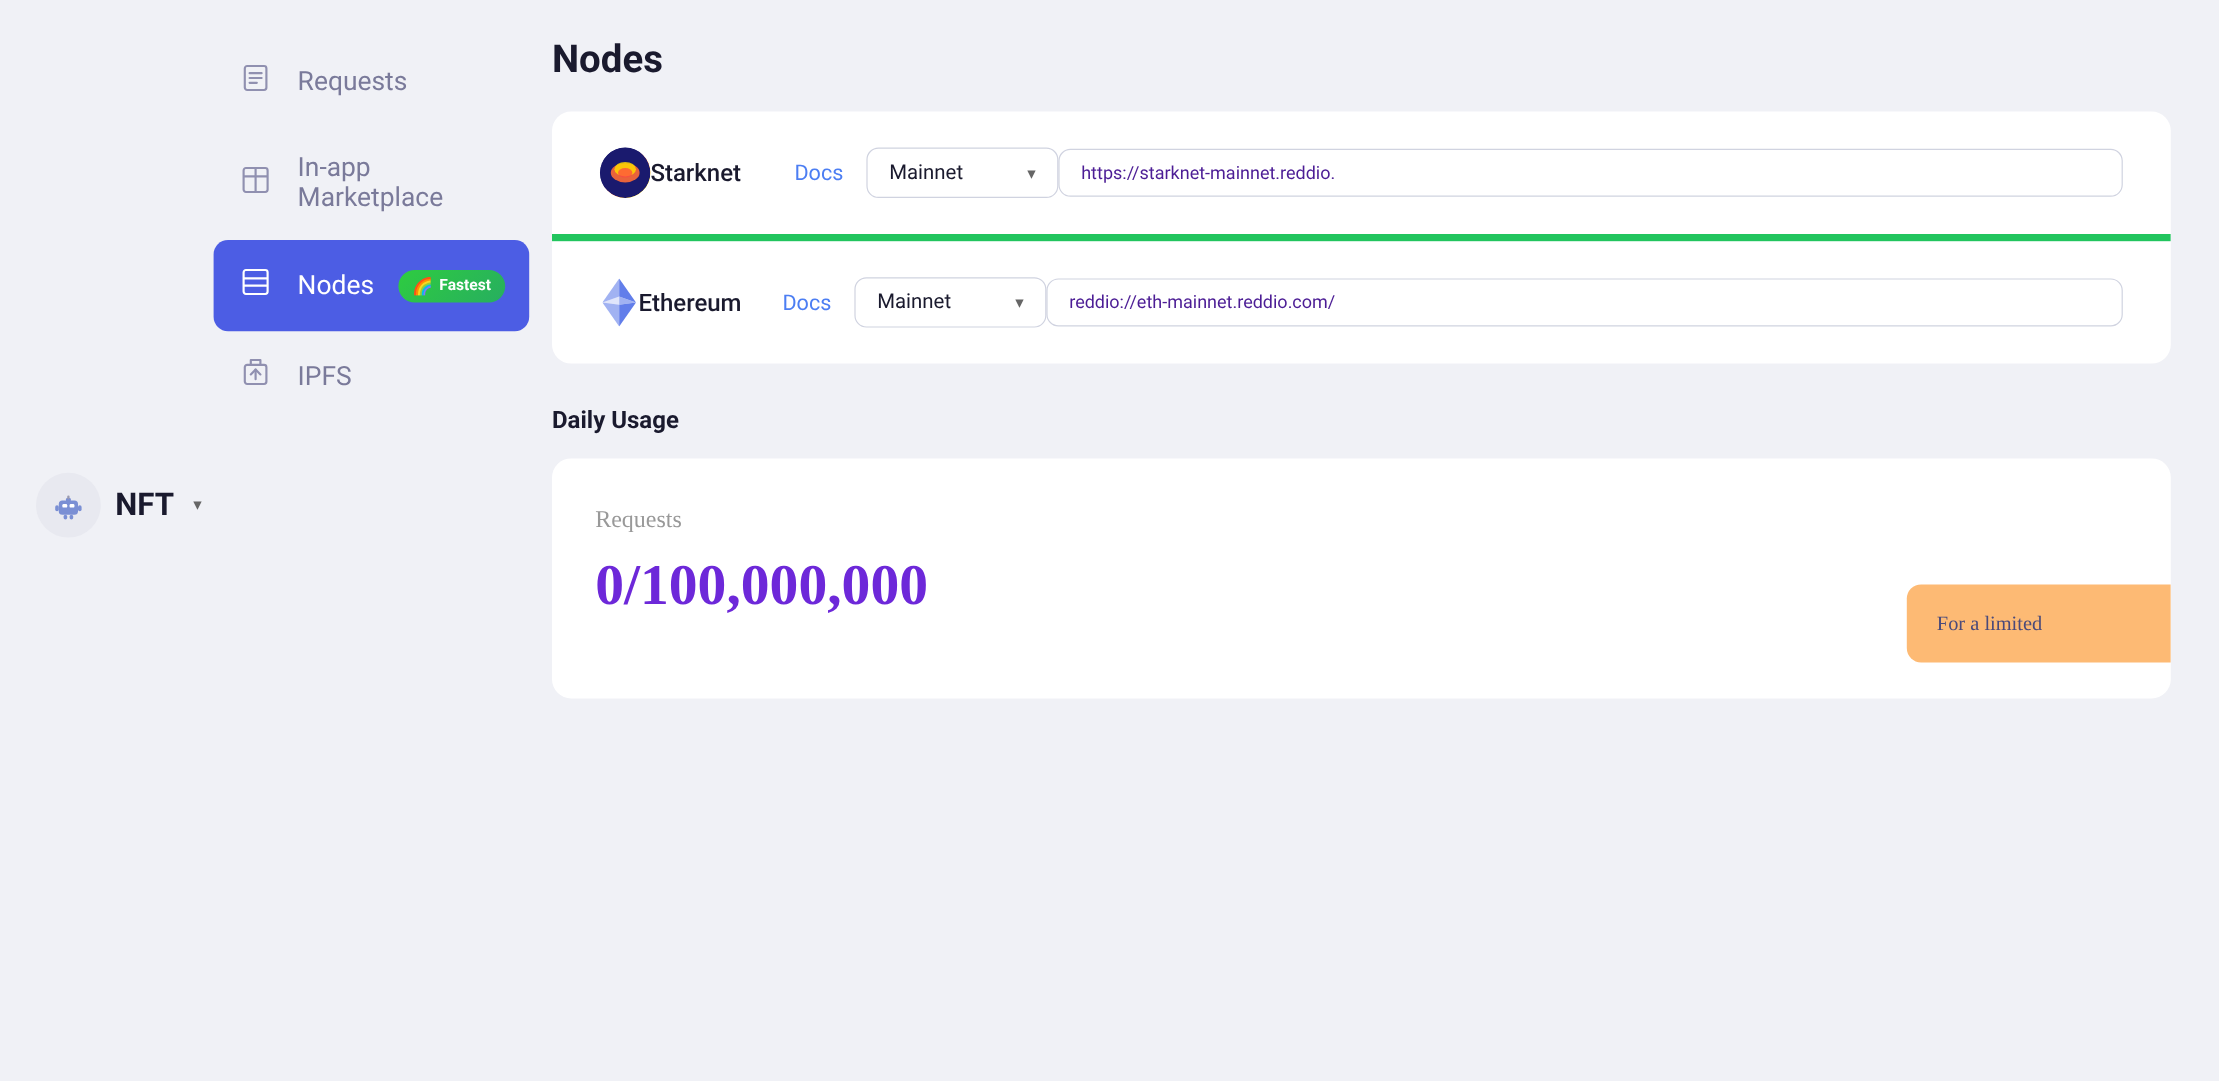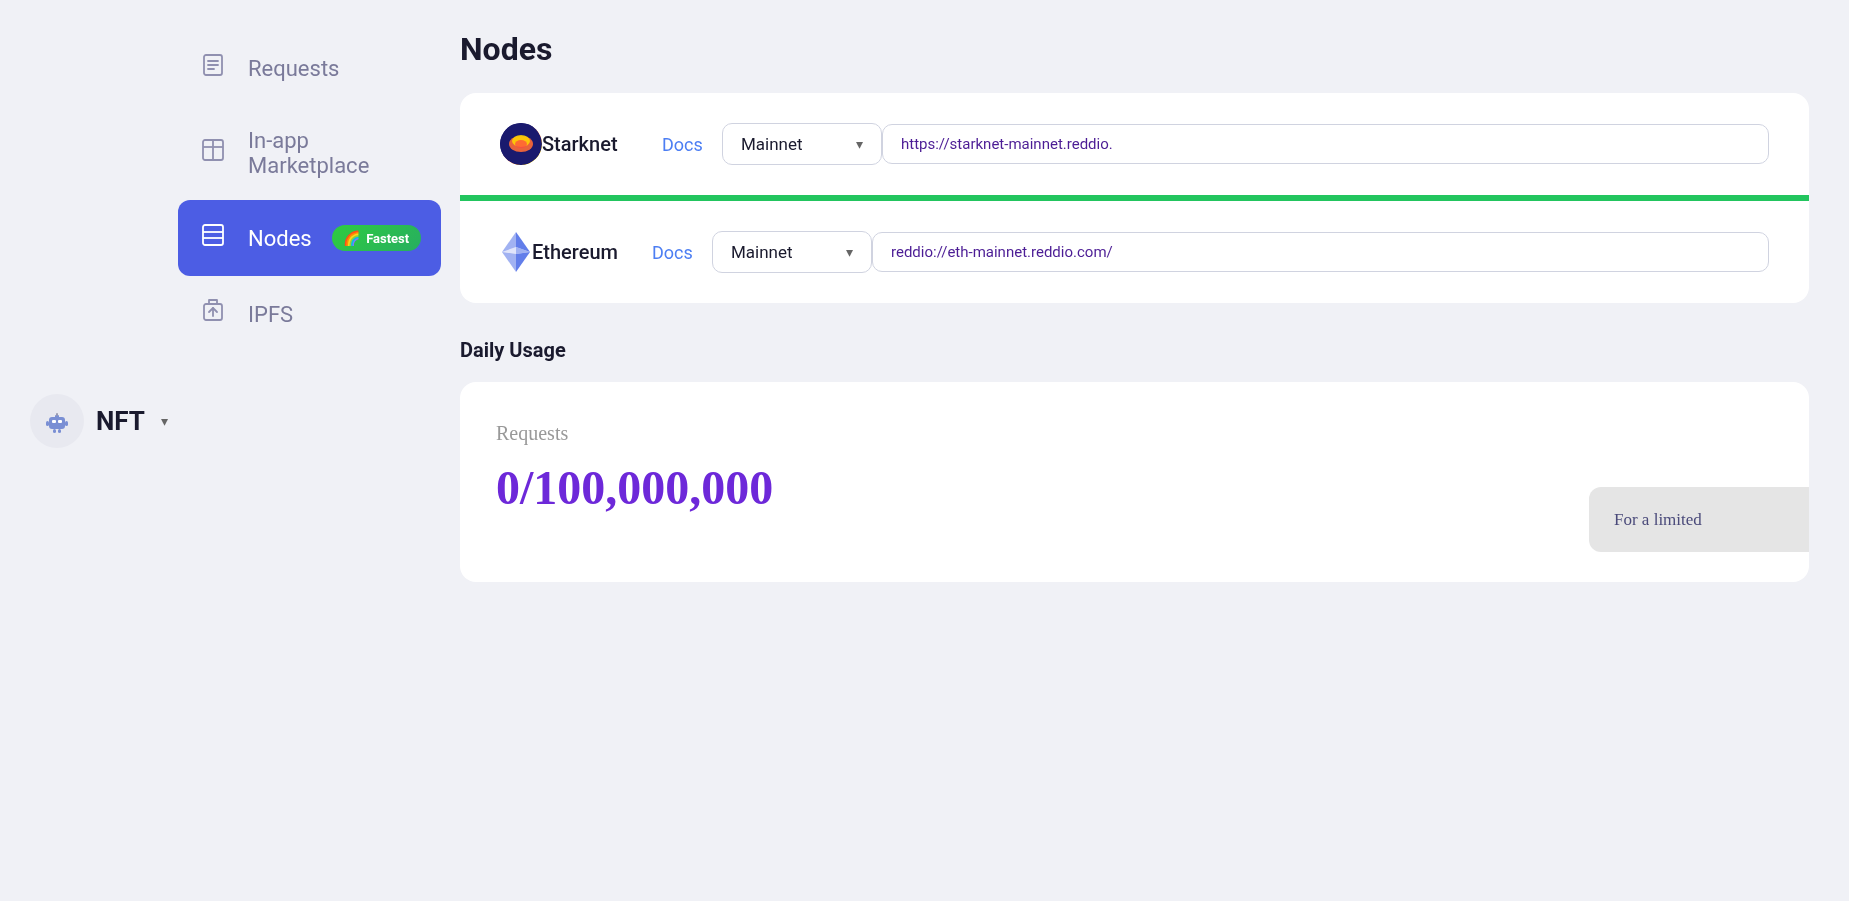--- a/index.html
+++ b/index.html
@@ -249,21 +249,21 @@
       font-size: 48px;
       font-weight: 700;
       color: #6d28d9;
     }
 
     
     .promo-card {
       position: absolute;
       right: 0;
       bottom: 30px;
-      background: #e5e5e5;
+      background: #fdba74;
       border-radius: 12px 0 0 12px;
       padding: 20px 25px;
       min-width: 220px;
       max-width: 220px;
     }
 
     .promo-text {
       font-size: 17px;
       color: #4a4a7a;
       line-height: 1.5;

